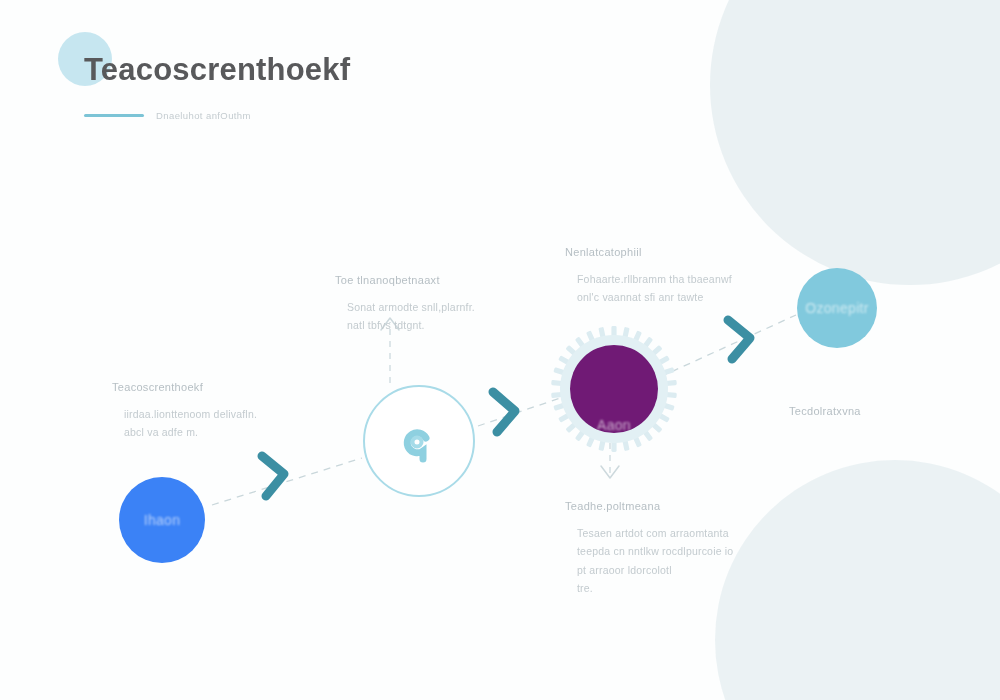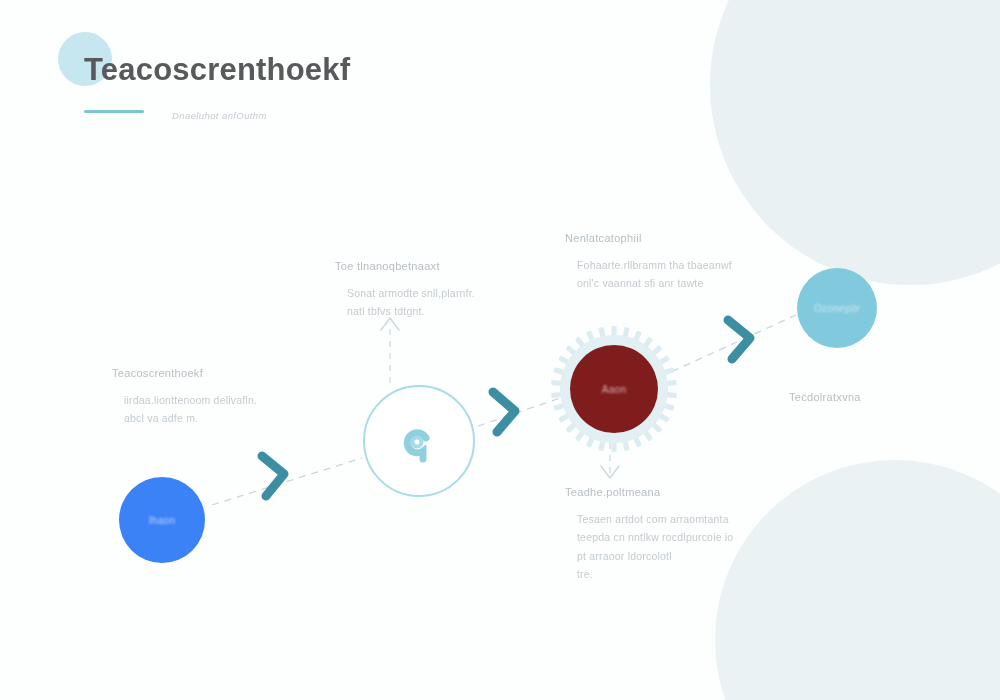--- a/index.html
+++ b/index.html
@@ -54,24 +54,23 @@
   }
   #subtitle {
     font-size: 18px;
     color: #a9b3b8;
     margin: 14px 0 0 0;
     filter: blur(.5px);
     letter-spacing: .3px;
   }
   #kicker-row {
     display: flex;
-    align-items: flex-start;
-    gap: 28px;
+    align-items: center;
+    gap: 12px;
     margin-top: 22px;
-    font-style: italic;
   }
   #kicker-rule {
     width: 60px; height: 3px;
     background: #7cc4d6;
     border-radius: 2px;
   }
   #kicker-text {
     font-size: 9.5px;
     color: #c4ccd0;
     letter-spacing: .4px;
@@ -87,21 +86,21 @@
 
   
   .node {
     position: absolute;
     border-radius: 50%;
     display: flex;
     align-items: center;
     justify-content: center;
   }
   .node-label {
-    font-size: 10px;
+    font-size: 14px;
     color: #ffffff;
     opacity: .62;
     filter: blur(.9px);
     letter-spacing: .3px;
     user-select: none;
   }
   #node-1 {
     left: 119px; top: 477px;
     width: 86px; height: 86px;
     background: #3b82f6;
@@ -109,39 +108,40 @@
   #node-2 {
     left: 363px; top: 385px;
     width: 112px; height: 112px;
     background: #ffffff;
     border: 2.5px solid #a9dbe8;
     box-sizing: border-box;
   }
   #node-3 {
     left: 570px; top: 345px;
     width: 88px; height: 88px;
-    background: #7f1d1d;
+    background: #701a75;
+    align-items: flex-end;
   }
   #node-4 {
     left: 797px; top: 268px;
     width: 80px; height: 80px;
     background: #81c9dd;
   }
 
   
   #spiral-icon {
     width: 48px; height: 48px;
   }
 
   
   .text-block { position: absolute; }
   .tb-head {
     font-size: 11px;
     color: #b6bfc4;
-    margin: 0 0 9px 0;
+    margin: 14px 0 9px 0;
     filter: blur(.55px);
     letter-spacing: .3px;
   }
   .tb-body {
     font-size: 10.5px;
     color: #c3cbcf;
     margin: 12px;
     line-height: 1.75;
     filter: blur(.6px);
     letter-spacing: .2px;

